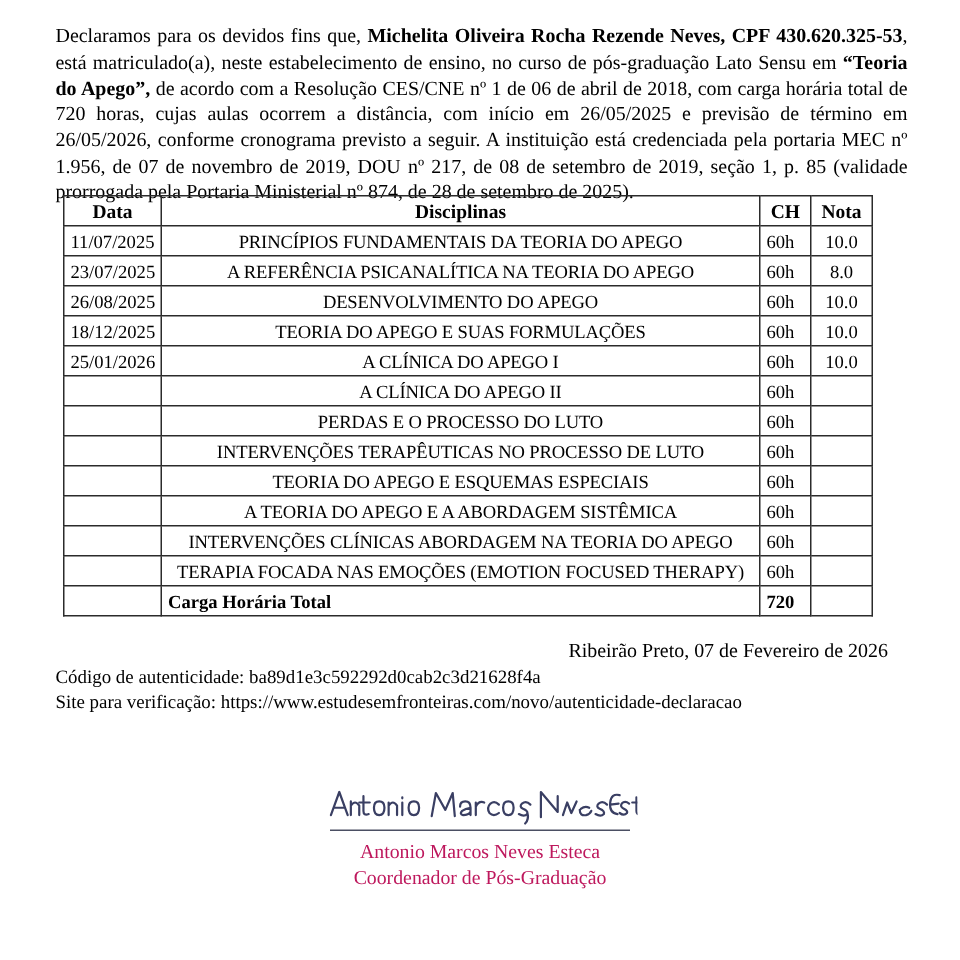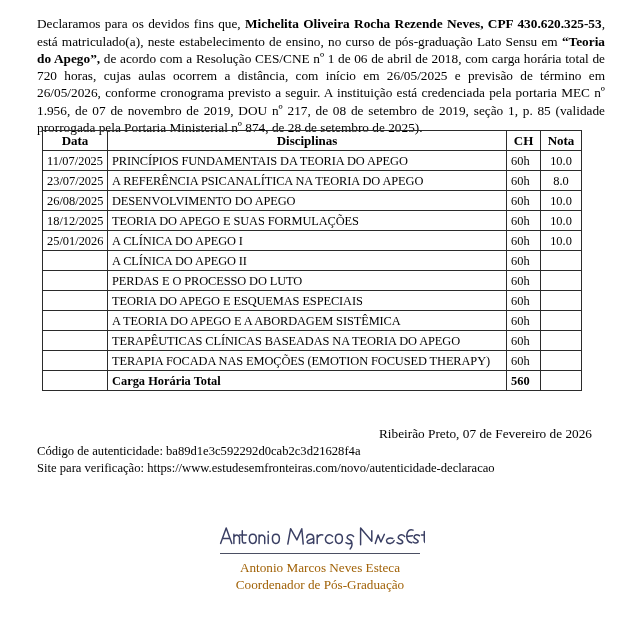--- a/index.html
+++ b/index.html
@@ -63,21 +63,21 @@
     font-weight: bold;
     text-align: center;
     font-size: 13px;
   }
   col.c-data  { width: 65px; }
   col.c-disc  { width: 399px; }
   col.c-ch    { width: 34px; }
   col.c-nota  { width: 41px; }
 
   td.data  { text-align: center; font-size: 12.4px; }
-  td.disc  { text-align: left; padding-left: 6px; letter-spacing: -0.1px; }
+  td.disc  { text-align: center; padding-left: 6px; letter-spacing: -0.1px; }
   td.ch    { text-align: left; }
   td.nota  { text-align: center; }
   tr.total td { font-weight: bold; }
   td.disc-total { text-align: left; padding-left: 6px; font-weight: bold; margin-left: 21px; }
 
   
   .cidade-data {
     position: absolute;
     left: 0;
     top: 390px;
@@ -113,21 +113,21 @@
   }
   .sig-rule {
     width: 200px;
     height: 1px;
     background: #4b4f63;
     margin: 1px auto 6px auto;
   }
   .sig-name, .sig-role {
     font-size: 13.2px;
     line-height: 16.5px;
-    color: #a16207;
+    color: #be185d;
   }
 </style>
 </head>
 <body>
 
 <div class="page">
 
   <p class="intro" id="intro-paragraph"><span>Declaramos para os devidos fins que, </span><b>Michelita Oliveira Rocha Rezende Neves, CPF 430.620.325-53</b><span>, está matriculado(a), neste estabelecimento de ensino, no curso de pós-graduação Lato Sensu em </span><b>“Teoria do Apego”,</b><span> de acordo com a Resolução CES/CNE nº 1 de 06 de abril de 2018, com carga horária total de 720 horas, cujas aulas ocorrem a distância, com início em 26/05/2025 e previsão de término em 26/05/2026, conforme cronograma previsto a seguir. A instituição está credenciada pela portaria MEC nº 1.956, de 07 de novembro de 2019, DOU nº 217, de 08 de setembro de 2019, seção 1, p. 85 (validade prorrogada pela Portaria Ministerial nº 874, de 28 de setembro de 2025).</span></p>
 
   <div class="tbl-wrap">
@@ -184,46 +184,52 @@
             <td class="nota"></td>
           </tr>
           <tr>
             <td class="data"></td>
             <td class="disc">PERDAS E O PROCESSO DO LUTO</td>
             <td class="ch">60h</td>
             <td class="nota"></td>
           </tr>
           <tr>
             <td class="data"></td>
+            <td class="disc">INTERVENÇÕES TERAPÊUTICAS NO PROCESSO DE LUTO</td>
+            <td class="ch">60h</td>
+            <td class="nota"></td>
+          </tr>
+          <tr>
+            <td class="data"></td>
             <td class="disc">TEORIA DO APEGO E ESQUEMAS ESPECIAIS</td>
             <td class="ch">60h</td>
             <td class="nota"></td>
           </tr>
           <tr>
             <td class="data"></td>
             <td class="disc">A TEORIA DO APEGO E A ABORDAGEM SISTÊMICA</td>
             <td class="ch">60h</td>
             <td class="nota"></td>
           </tr>
           <tr>
             <td class="data"></td>
-            <td class="disc">TERAPÊUTICAS CLÍNICAS BASEADAS NA TEORIA DO APEGO</td>
+            <td class="disc">INTERVENÇÕES CLÍNICAS ABORDAGEM NA TEORIA DO APEGO</td>
             <td class="ch">60h</td>
             <td class="nota"></td>
           </tr>
           <tr>
             <td class="data"></td>
             <td class="disc">TERAPIA FOCADA NAS EMOÇÕES (EMOTION FOCUSED THERAPY)</td>
             <td class="ch">60h</td>
             <td class="nota"></td>
           </tr>
           <tr class="total">
             <td class="data"></td>
             <td class="disc-total">Carga Horária Total</td>
-            <td class="ch">560</td>
+            <td class="ch">720</td>
             <td class="nota"></td>
           </tr>
         </tbody>
     </table>
   </div>
 
   <div class="cidade-data">Ribeirão Preto, 07 de Fevereiro de 2026</div>
 
   <div class="auth">
     <div>Código de autenticidade: ba89d1e3c592292d0cab2c3d21628f4a</div>

